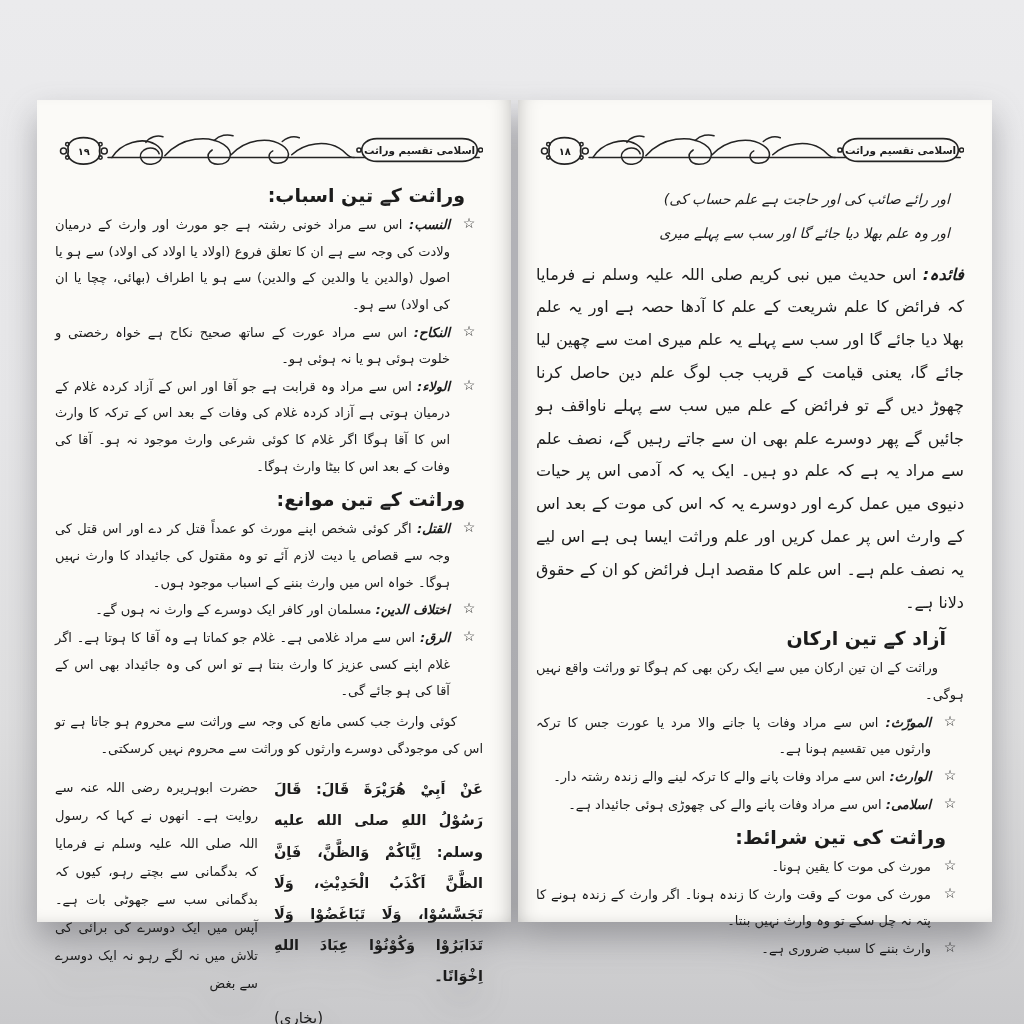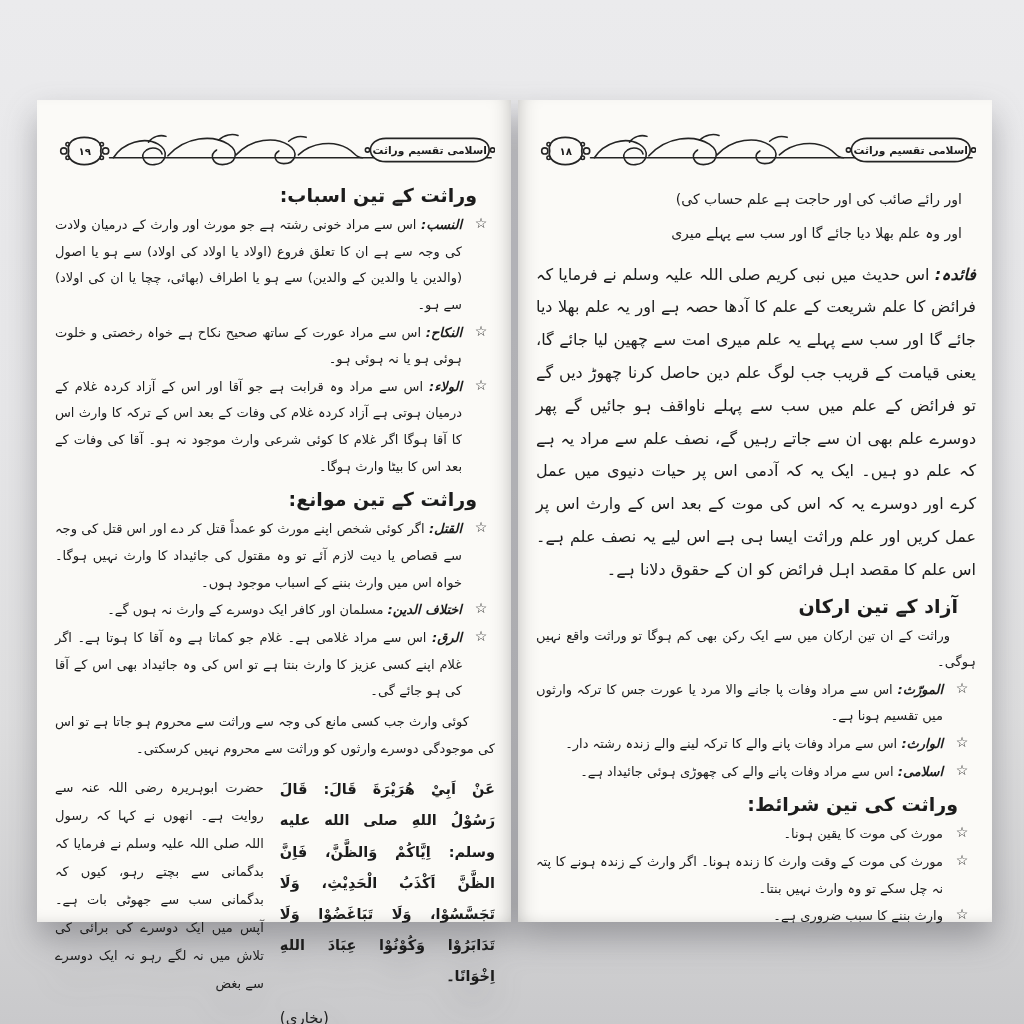--- a/index.html
+++ b/index.html
@@ -9,40 +9,40 @@
     font-family:"DejaVu Sans",sans-serif;color:#1c1c1c;
   }
   .scene{position:relative;width:1024px;height:1024px;}
   .book{
     position:absolute;left:37px;top:100px;width:955px;height:822px;
     display:flex;gap:7px;
     filter:drop-shadow(0 16px 16px rgba(70,70,78,.40));
   }
   .page{
     flex:1;background:#fbfaf7;direction:rtl;position:relative;
-    padding:24px 16px 0 18px;box-sizing:border-box;
+    padding:24px 28px 0 18px;box-sizing:border-box;
   }
   .page.left-pg{box-shadow:inset -16px 0 22px -18px rgba(0,0,0,.30),inset 0 -10px 16px -12px rgba(0,0,0,.12);}
   .page.right-pg{box-shadow:inset 16px 0 22px -18px rgba(0,0,0,.30),inset 0 -10px 16px -12px rgba(0,0,0,.12);}
   .hdr-svg{display:block;width:100%;height:52px;margin-bottom:6px;direction:ltr;}
   .heading{
     font-size:19px;font-weight:bold;text-align:right;
     margin:8px 18px 6px 0;letter-spacing:0;
   }
   .bullet{display:flex;gap:5px;margin:1px 0;}
   .star{width:28px;min-width:28px;text-align:center;font-size:14px;padding-top:3px;color:#1c1c1c;}
   .btext{flex:1;font-size:13px;line-height:2.05;text-align:justify;}
   .term{font-weight:bold;font-style:italic;}
   .note-para{font-size:13px;line-height:2.05;text-align:justify;text-indent:26px;margin-top:4px;}
   .hadith-row{display:flex;gap:16px;margin-top:12px;}
   .hadith-col-ar{flex:1.03;}
   .hadith-ar{font-size:14.5px;font-weight:bold;line-height:2.15;text-align:justify;}
   .hadith-src{text-align:left;font-size:15px;margin-top:17px;}
   .hadith-ur{flex:1;font-size:13px;line-height:2.15;text-align:justify;}
-  .quote-block{margin:0 14px 8px 0;text-align:right;font-size:14px;line-height:2.45;}
+  .quote-block{margin:0 14px 8px 0;text-align:right;font-size:14px;line-height:2.45;font-style:italic;}
   .faida{font-size:16px;line-height:2.05;text-align:justify;}
   .intro{font-size:13px;line-height:2.05;text-align:justify;text-indent:26px;}
   svg text{font-family:"DejaVu Sans",sans-serif;}
 </style>
 </head>
 <body>
 
 <div class="scene">
   <div class="book">
 

